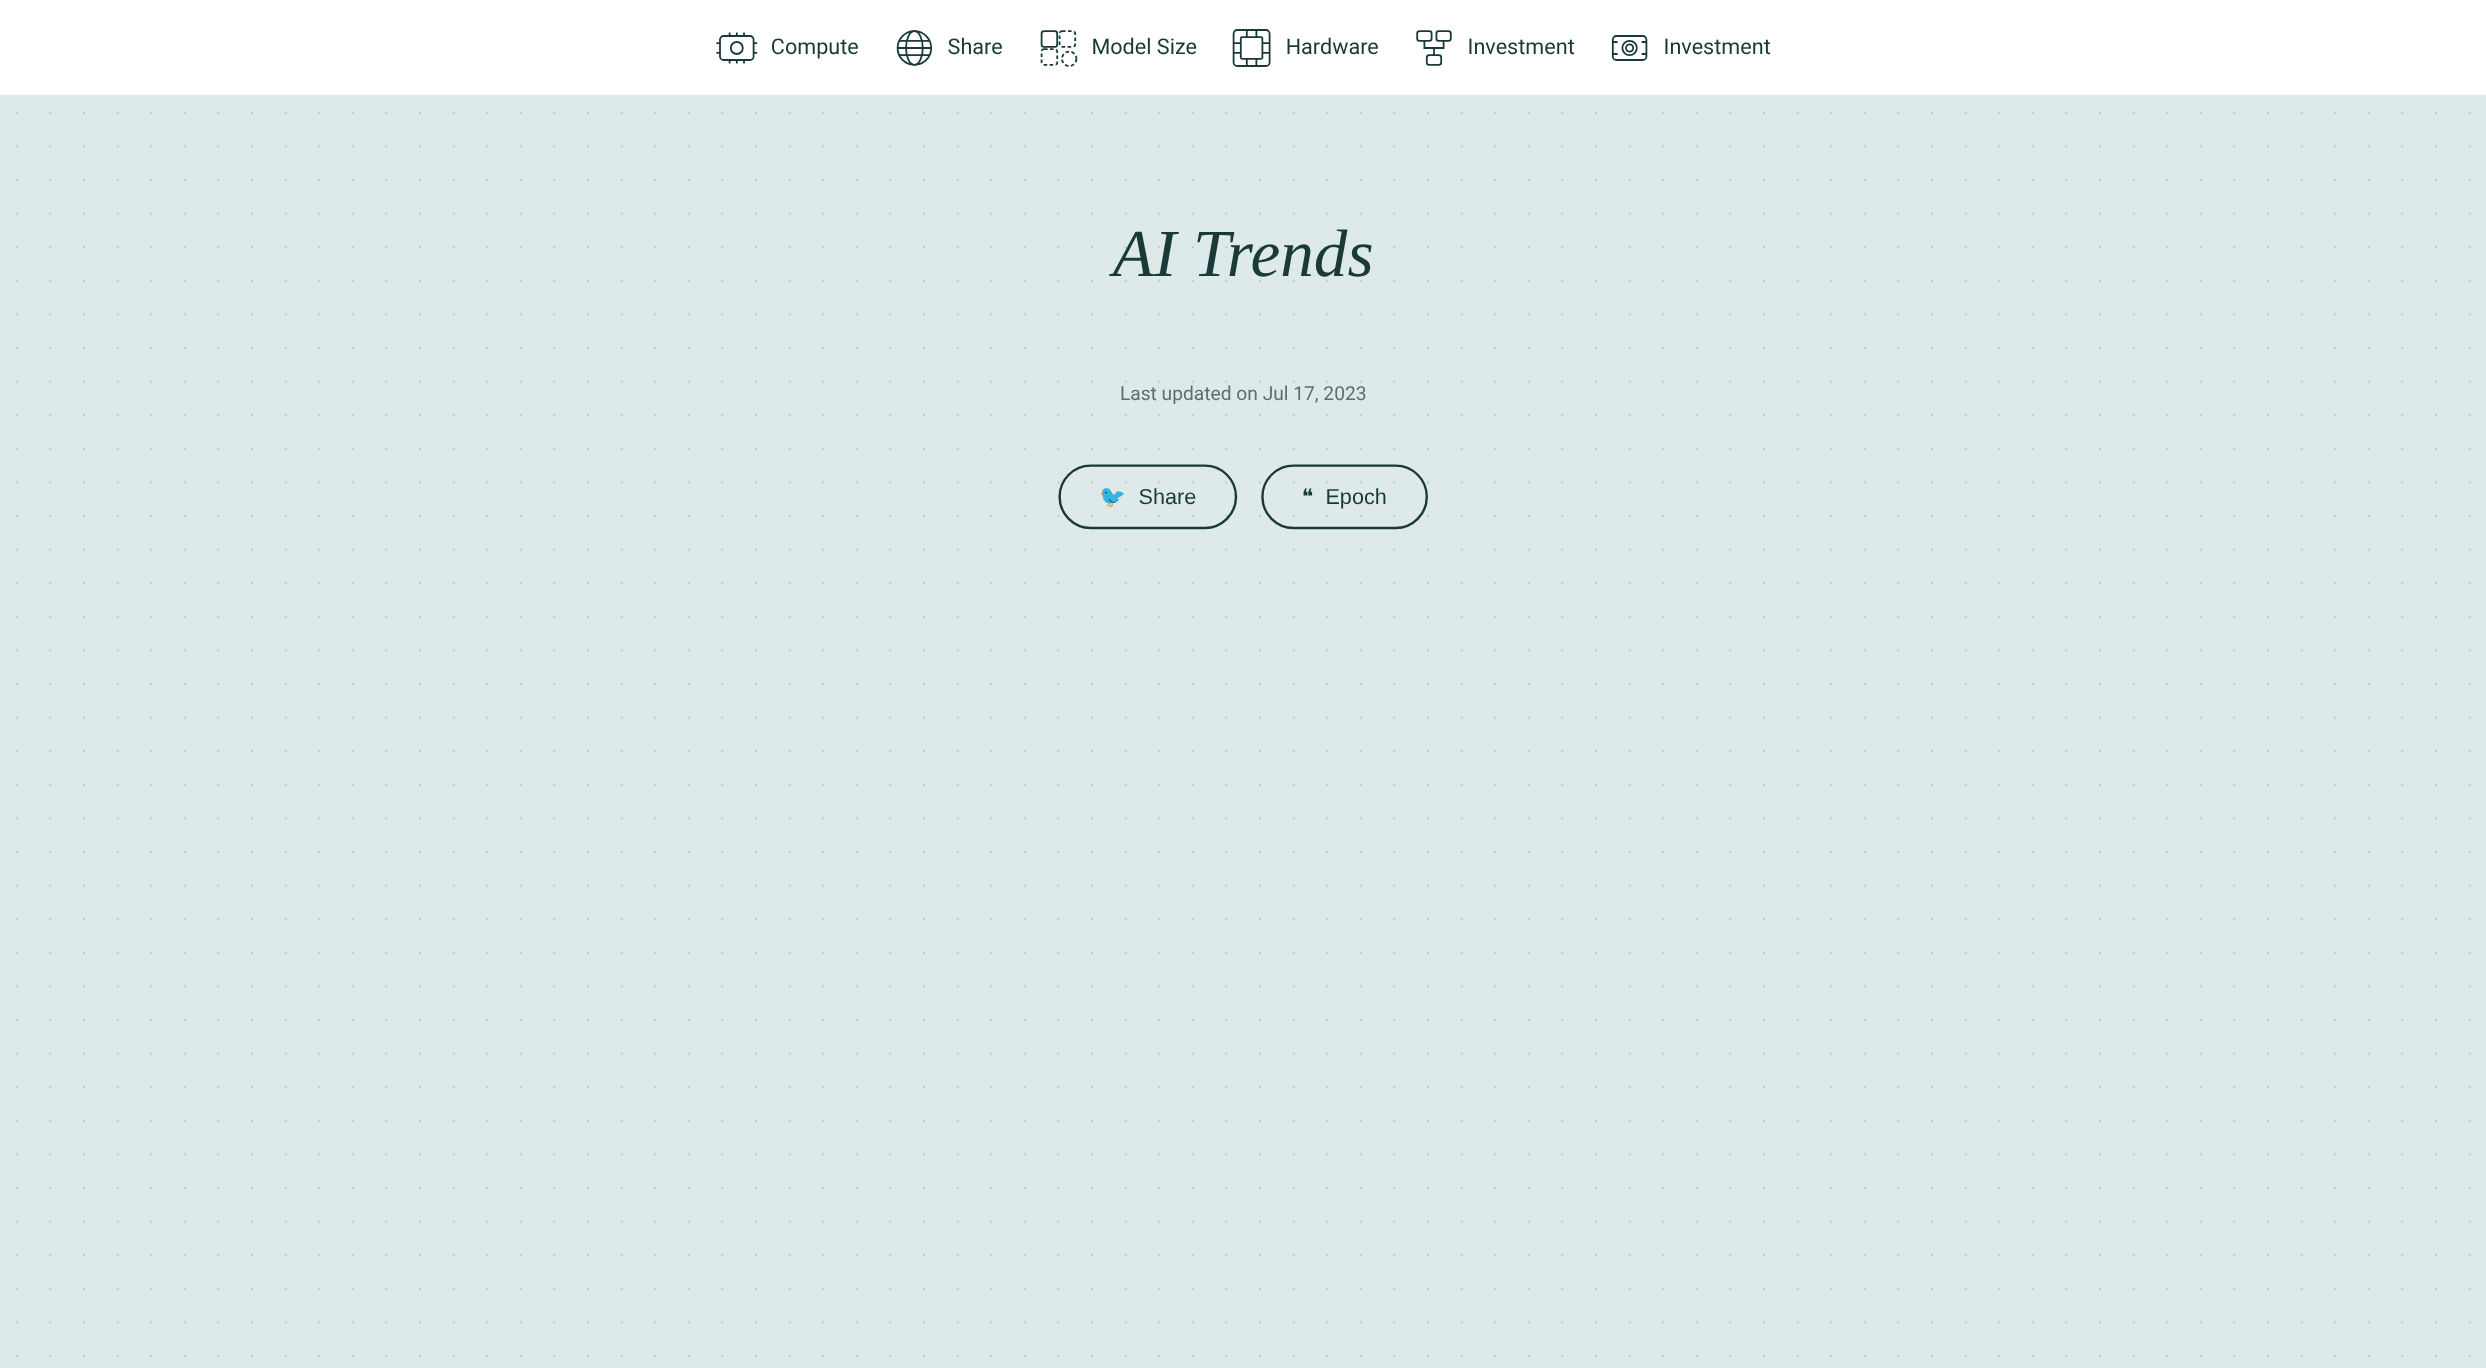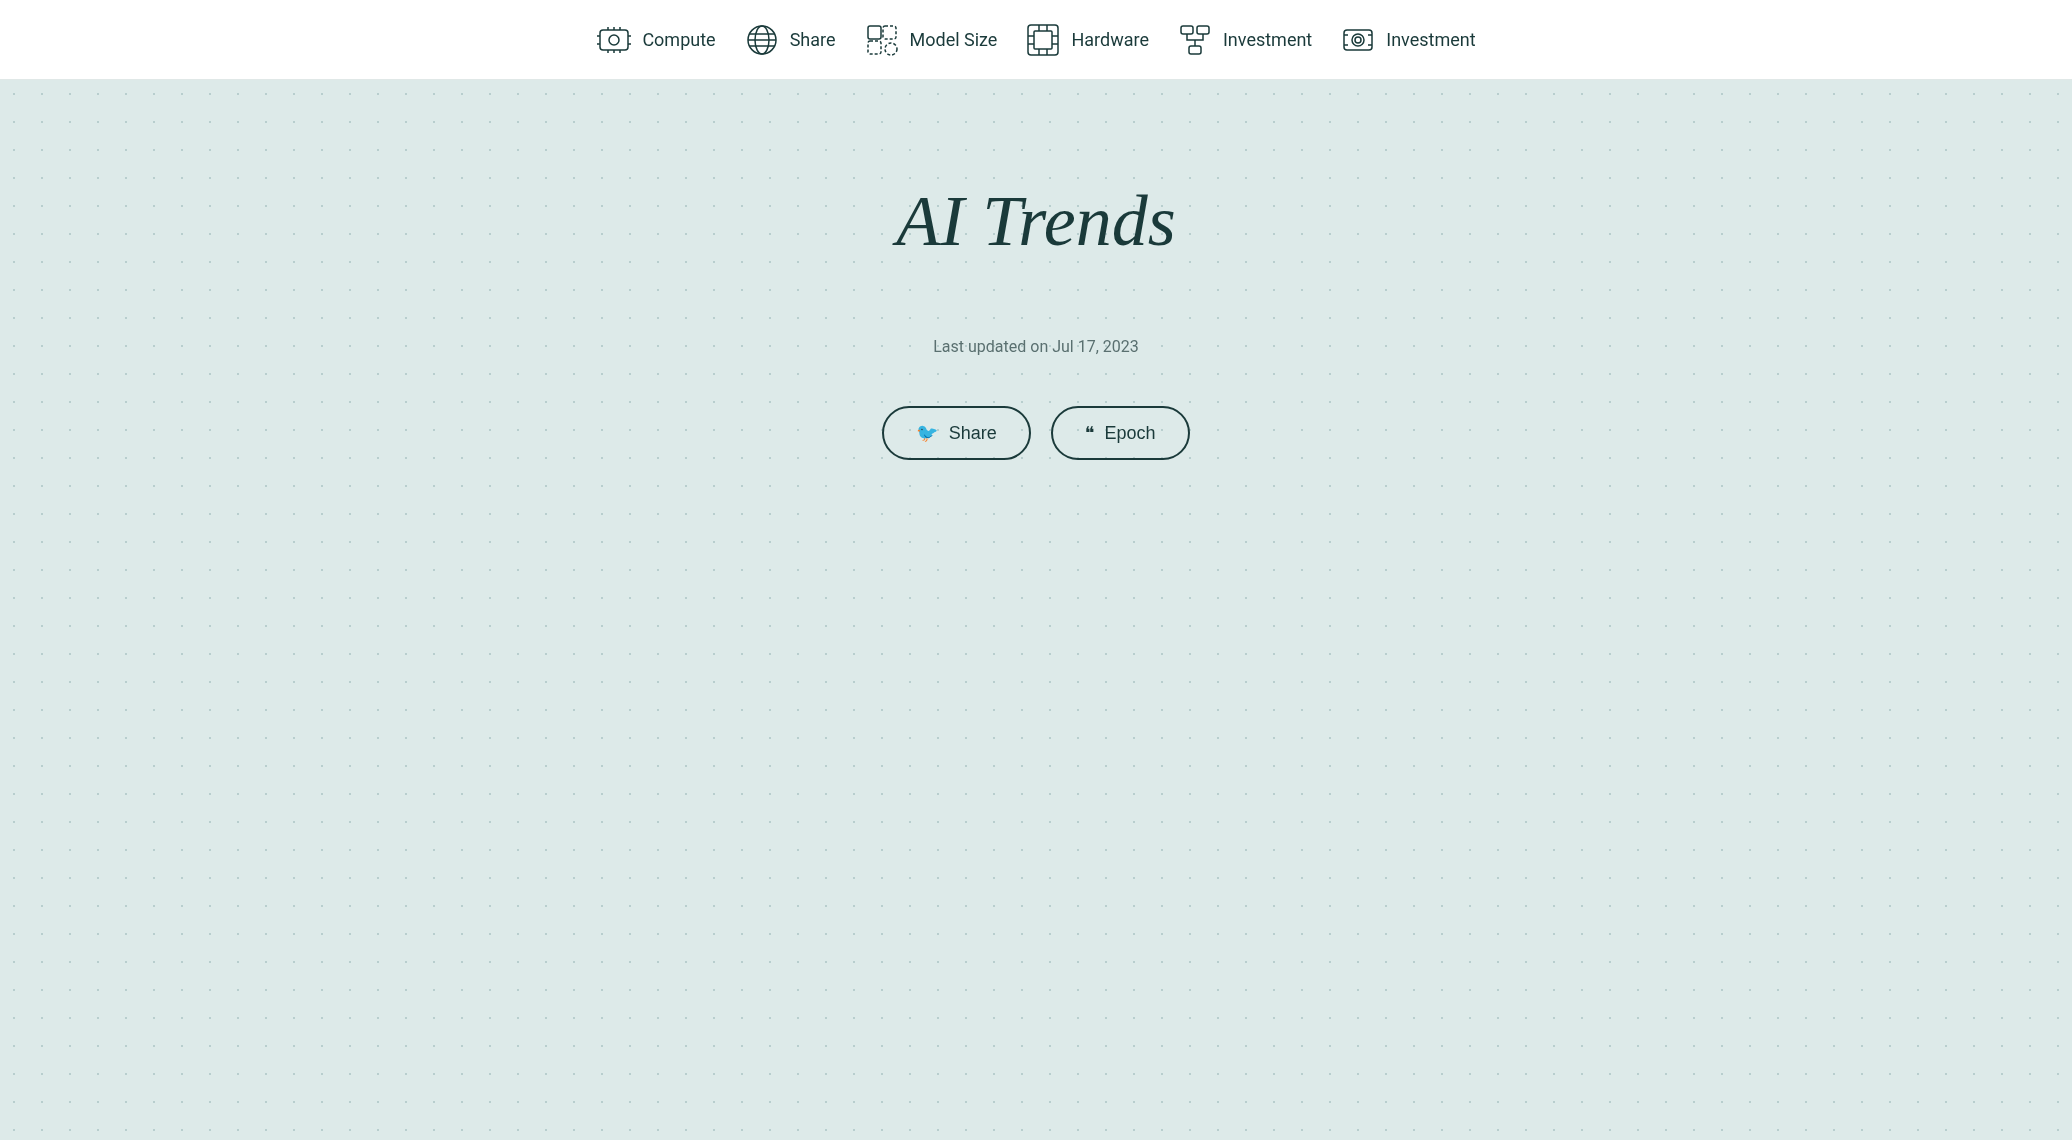--- a/index.html
+++ b/index.html
@@ -66,21 +66,21 @@
       background-size: 28px 28px;
       min-height: calc(100vh - 80px);
       display: flex;
       flex-direction: column;
       align-items: center;
       padding: 100px 40px 80px;
     }
 
     .hero-title {
       font-family: Georgia, 'Times New Roman', serif;
-      font-size: 72px;
+      font-size: 56px;
       font-style: italic;
       color: #1a3a3a;
       font-weight: 400;
       margin-bottom: 50px;
       text-align: center;
     }
 
     .hero-description {
       font-size: 22px;
       color: #5a7070;

